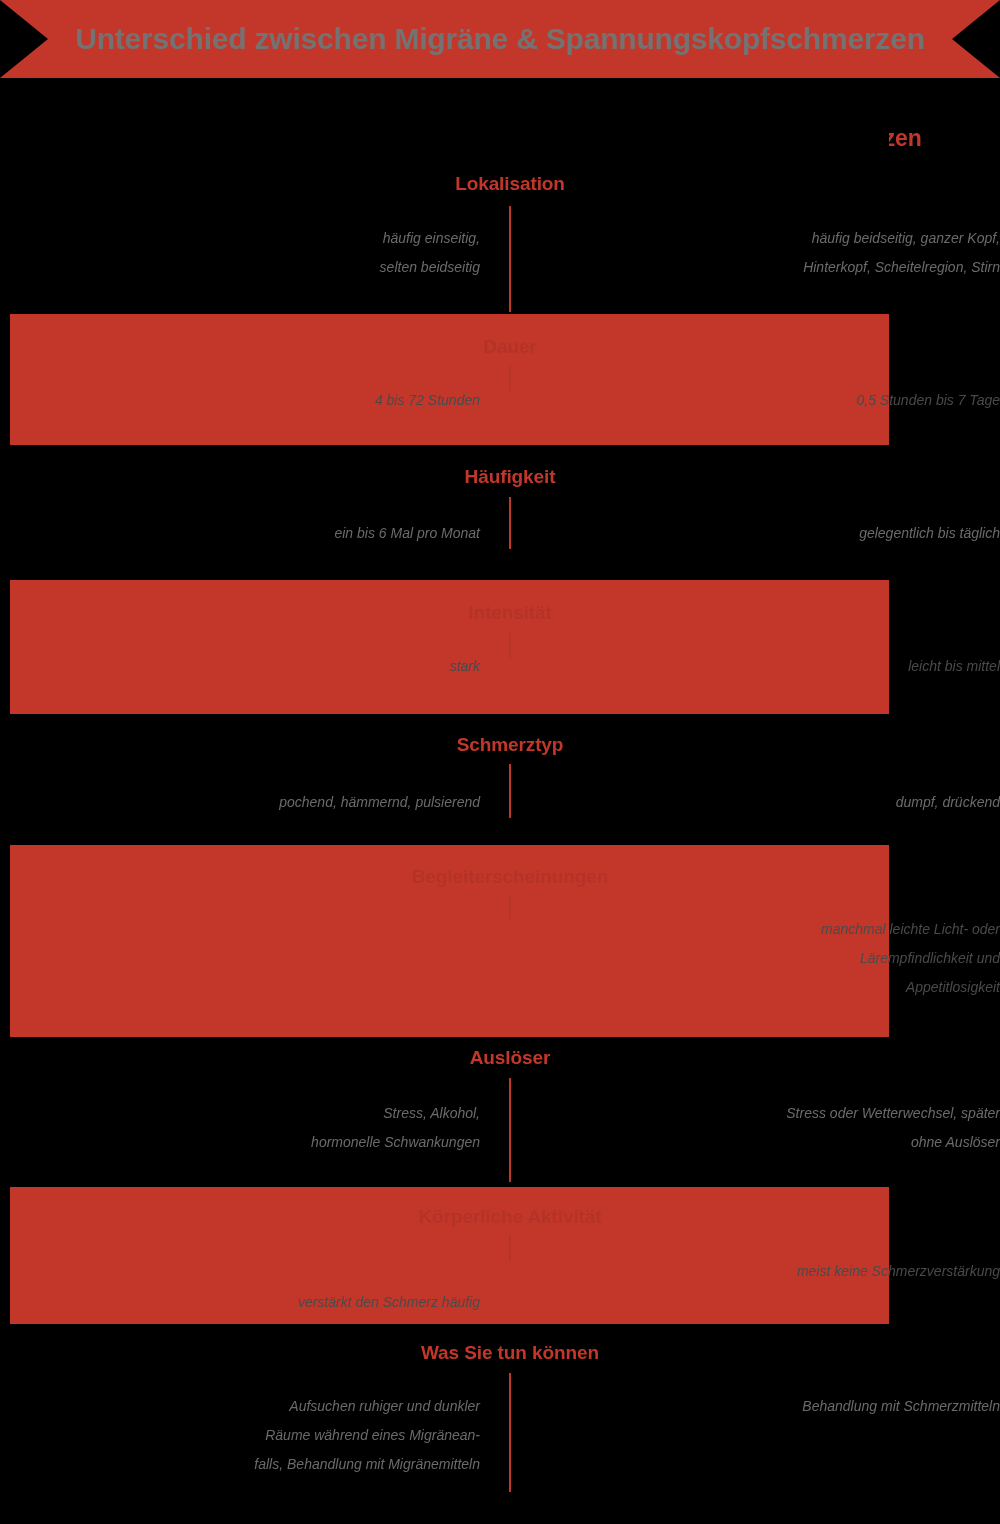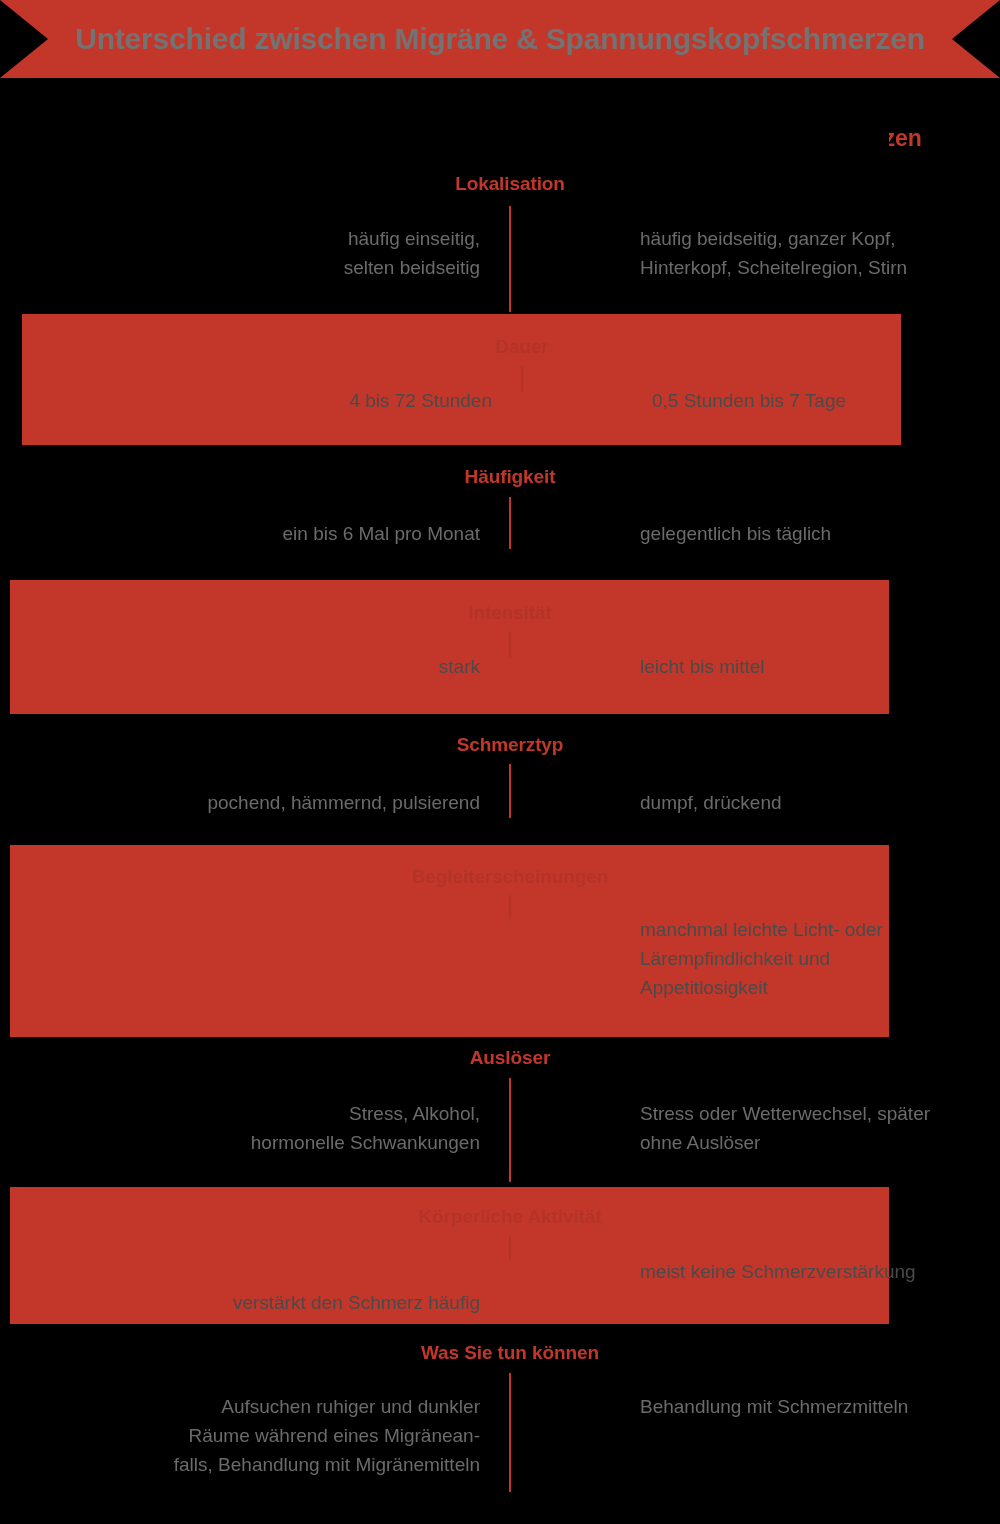--- a/index.html
+++ b/index.html
@@ -100,29 +100,30 @@
     position: absolute;
     left: 499px;
     width: 2px;
     background: #C3372B;
   }
   .section.red .stem { background: #AE3126; opacity: 0.6; }
 
   
   .cell {
     position: absolute;
-    font-size: 19px;
+    font-size: 14px;
     line-height: 29px;
     color: #6B6B6B;
     white-space: pre-line;
+    font-style: italic;
   }
   .section.red .cell { color: #4A4A4A; }
 
   .cell.left  { left: 30px;  width: 440px; text-align: right; }
-  .cell.right { left: 630px; width: 360px; text-align: left;  }
+  .cell.right { left: 630px; width: 360px; text-align: right;  }
 </style>
 </head>
 <body>
 
 <div class="page">
 
   <div class="ribbon"></div>
   <div class="ribbon-title">Unterschied zwischen Migräne &amp; Spannungskopfschmerzen</div>
 
   <div class="col-caption left">Migräne</div>
@@ -132,21 +133,21 @@
 
   <div class="section black" style="top:78px;height:236px;">
     <div class="sec-title" style="top:95px;">Lokalisation</div>
     <div class="stem" style="top:128px;height:106px;"></div>
     <div class="cell left" style="top:146px;">häufig einseitig,
 selten beidseitig</div>
     <div class="cell right" style="top:146px;">häufig beidseitig, ganzer Kopf,
 Hinterkopf, Scheitelregion, Stirn</div>
   </div>
 
-  <div class="section red" style="top:314px;height:131px;margin-left:12px;">
+  <div class="section red" style="top:314px;height:131px;">
     <div class="sec-title" style="top:22px;">Dauer</div>
     <div class="stem" style="top:52px;height:26px;"></div>
     <div class="cell left" style="top:72px;">4 bis 72 Stunden</div>
     <div class="cell right" style="top:72px;">0,5 Stunden bis 7 Tage</div>
   </div>
 
   <div class="section black" style="top:445px;height:135px;">
     <div class="sec-title" style="top:21px;">Häufigkeit</div>
     <div class="stem" style="top:52px;height:52px;"></div>
     <div class="cell left" style="top:74px;">ein bis 6 Mal pro Monat</div>

